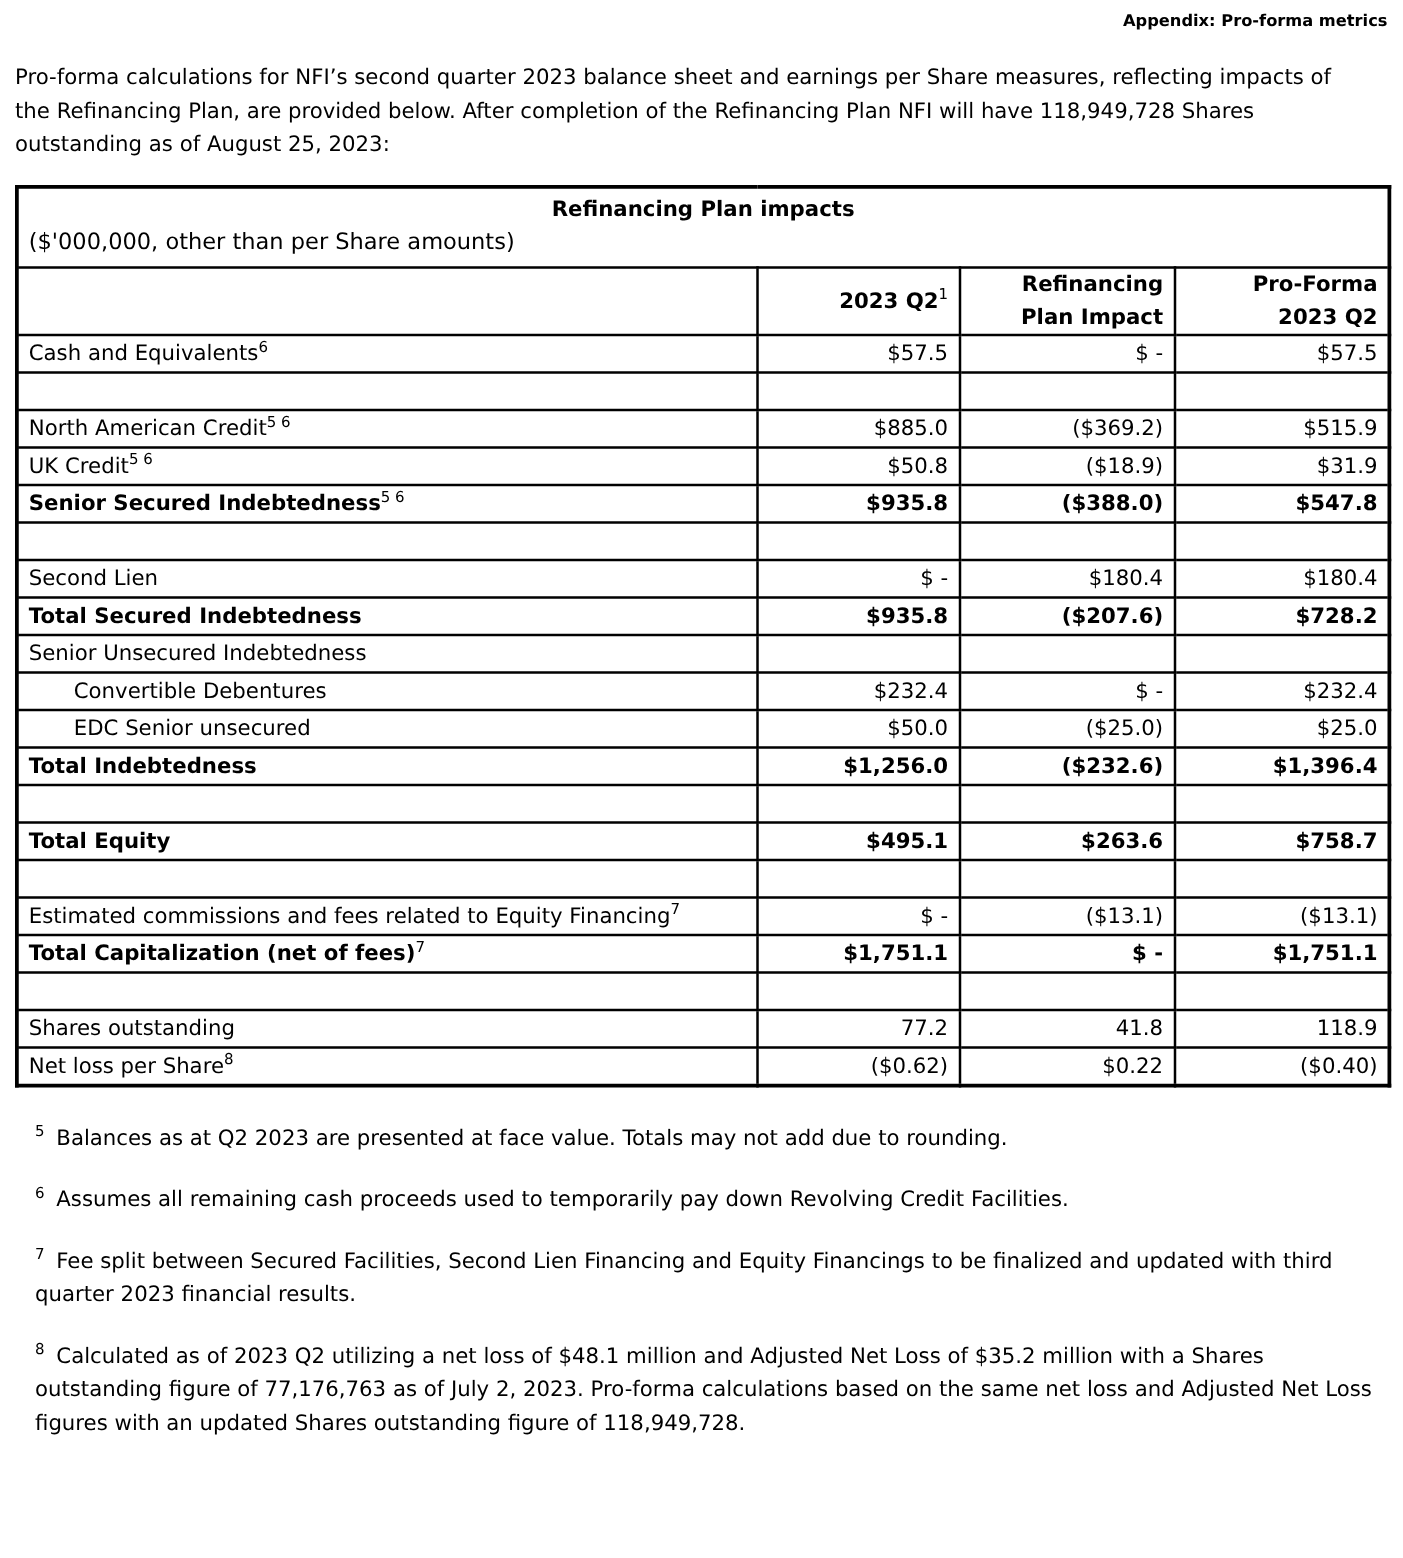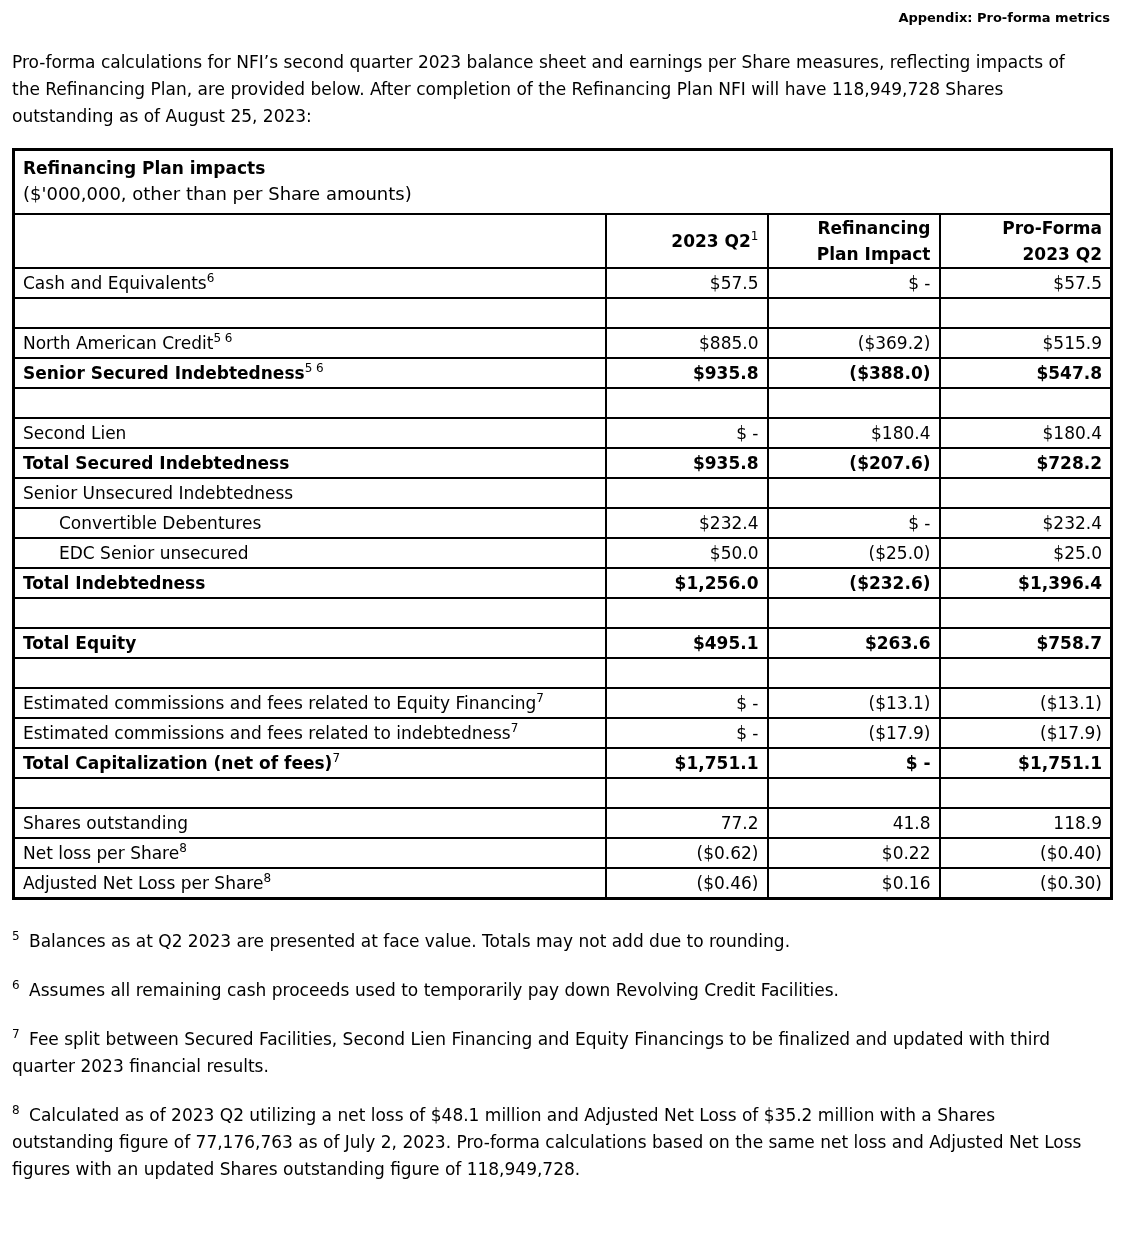--- a/index.html
+++ b/index.html
@@ -42,20 +42,21 @@
     overflow: hidden;
   }
   .title-cell {
     padding: 4px 8px 6px 8px !important;
     height: auto !important;
   }
   .tbl-title {
     font-weight: bold;
     font-size: 17px;
     line-height: 26px;
+    text-align: center;
   }
   .tbl-subtitle {
     font-size: 18px;
     line-height: 26px;
   }
   th.colhead {
     text-align: right;
     font-weight: bold;
     vertical-align: middle;
     line-height: 26px;
@@ -81,21 +82,21 @@
     font-size: 12px;
     font-weight: normal;
     line-height: 0;
   }
   .footnotes {
     margin-top: 28px;
   }
   .footnote {
     font-size: 17px;
     line-height: 27px;
-    margin: 0 0 22px 0;
+    margin: 0 0 22px 16px;
     max-width: 1090px;
   }
   .footnote sup {
     margin-right: 4px;
   }
 </style>
 </head>
 <body>
 
 <div class="page">
@@ -137,20 +138,26 @@
           <td class="num"></td>
           <td class="num"></td>
           <td class="num"></td>
         </tr>
         <tr>
           <td class="lbl"><span class="label-text">North American Credit</span><sup>5 6</sup></td>
           <td class="num">$885.0</td>
           <td class="num">($369.2)</td>
           <td class="num">$515.9</td>
         </tr>
+        <tr>
+          <td class="lbl"><span class="label-text">UK Credit</span><sup>5 6</sup></td>
+          <td class="num">$50.8</td>
+          <td class="num">($18.9)</td>
+          <td class="num">$31.9</td>
+        </tr>
         <tr class="bold">
           <td class="lbl"><span class="label-text">Senior Secured Indebtedness</span><sup>5 6</sup></td>
           <td class="num">$935.8</td>
           <td class="num">($388.0)</td>
           <td class="num">$547.8</td>
         </tr>
         <tr>
           <td class="lbl"><span class="label-text"></span></td>
           <td class="num"></td>
           <td class="num"></td>
@@ -209,26 +216,20 @@
           <td class="num"></td>
           <td class="num"></td>
           <td class="num"></td>
         </tr>
         <tr>
           <td class="lbl tall"><span class="label-text">Estimated commissions and fees related to Equity Financing</span><sup>7</sup></td>
           <td class="num">$ -</td>
           <td class="num">($13.1)</td>
           <td class="num">($13.1)</td>
         </tr>
-        <tr>
-          <td class="lbl"><span class="label-text">Estimated commissions and fees related to indebtedness</span><sup>7</sup></td>
-          <td class="num">$ -</td>
-          <td class="num">($17.9)</td>
-          <td class="num">($17.9)</td>
-        </tr>
         <tr class="bold">
           <td class="lbl"><span class="label-text">Total Capitalization (net of fees)</span><sup>7</sup></td>
           <td class="num">$1,751.1</td>
           <td class="num">$ -</td>
           <td class="num">$1,751.1</td>
         </tr>
         <tr>
           <td class="lbl"><span class="label-text"></span></td>
           <td class="num"></td>
           <td class="num"></td>
@@ -238,26 +239,20 @@
           <td class="lbl"><span class="label-text">Shares outstanding</span></td>
           <td class="num">77.2</td>
           <td class="num">41.8</td>
           <td class="num">118.9</td>
         </tr>
         <tr>
           <td class="lbl"><span class="label-text">Net loss per Share</span><sup>8</sup></td>
           <td class="num">($0.62)</td>
           <td class="num">$0.22</td>
           <td class="num">($0.40)</td>
-        </tr>
-        <tr>
-          <td class="lbl"><span class="label-text">Adjusted Net Loss per Share</span><sup>8</sup></td>
-          <td class="num">($0.46)</td>
-          <td class="num">$0.16</td>
-          <td class="num">($0.30)</td>
         </tr>
       </tbody>
   </table>
 
   <div class="footnotes">
       <p class="footnote"><sup>5</sup> Balances as at Q2 2023 are presented at face value. Totals may not add due to rounding.</p>
       <p class="footnote"><sup>6</sup> Assumes all remaining cash proceeds used to temporarily pay down Revolving Credit Facilities.</p>
       <p class="footnote"><sup>7</sup> Fee split between Secured Facilities, Second Lien Financing and Equity Financings to be finalized and updated with third quarter 2023 financial results.</p>
       <p class="footnote"><sup>8</sup> Calculated as of 2023 Q2 utilizing a net loss of $48.1 million and Adjusted Net Loss of $35.2 million with a Shares outstanding figure of 77,176,763 as of July 2, 2023. Pro-forma calculations based on the same net loss and Adjusted Net Loss figures with an updated Shares outstanding figure of 118,949,728.</p>
     </div>

